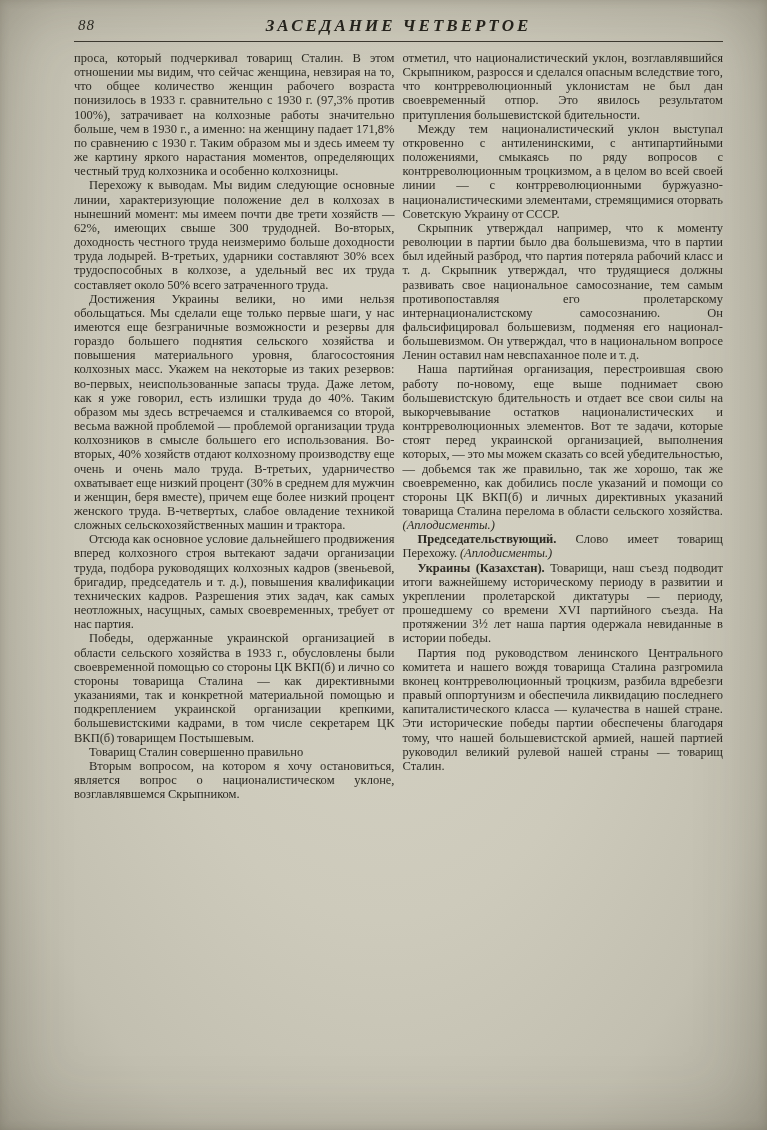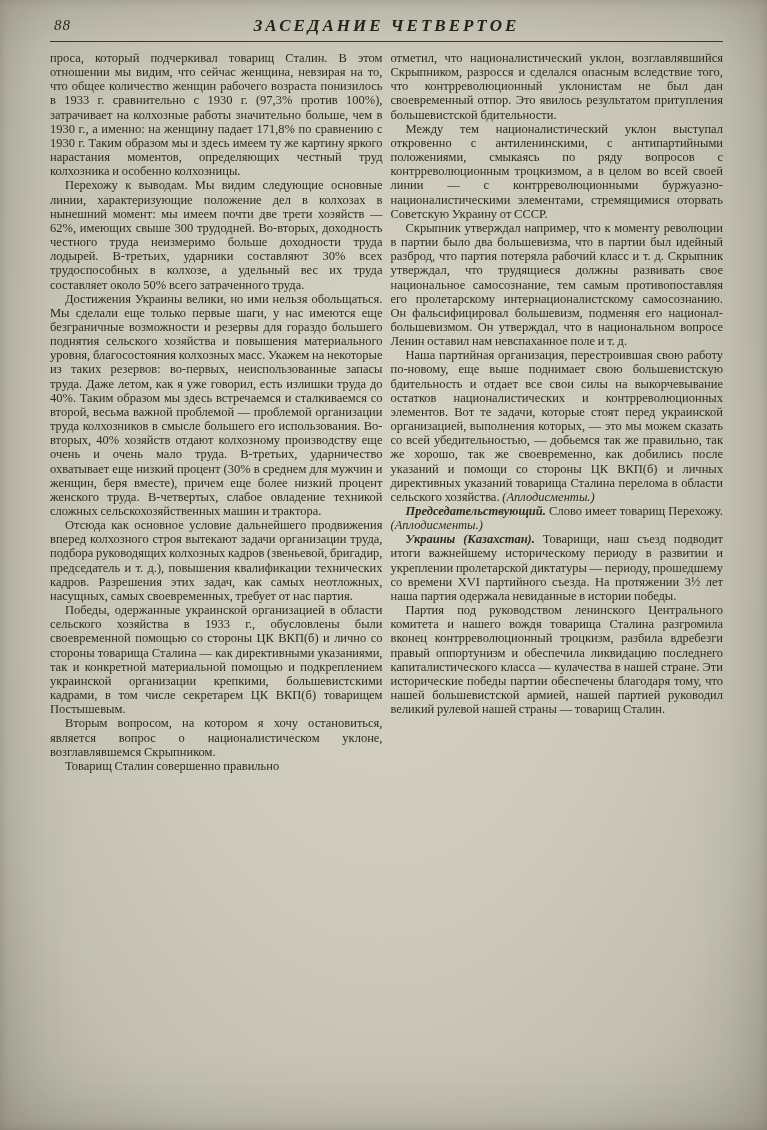--- a/index.html
+++ b/index.html
@@ -5,21 +5,21 @@
   html, body { margin: 0; padding: 0; }
   body {
     width: 767px; height: 1130px; overflow: hidden;
     background: #a8a596;
     font-family: "Liberation Serif", "DejaVu Serif", serif;
   }
   .page {
     position: relative;
     width: 767px; height: 1130px;
     box-sizing: border-box;
-    padding: 16px 44px 18px 50px;
+    padding: 16px 44px 18px 74px;
     background: radial-gradient(ellipse at 50% 42%, #d6d3c5 0%, #cdcabb 48%, #c2bfb0 78%, #aeab9c 100%);
     box-shadow: inset 0 0 70px rgba(60,54,38,0.28), inset 0 0 10px rgba(60,54,38,0.18);
     color: #2c2a23;
     overflow: hidden;
   }
   .header { position: relative; height: 22px; }
   .page-number {
     position: absolute; left: 4px; top: 1px;
     font-style: italic; font-size: 15px; letter-spacing: 1px;
   }
@@ -35,21 +35,21 @@
   }
   .columns { display: flex; gap: 8px; }
   .col {
     flex: 1 1 0; min-width: 0;
     text-align: justify;
     font-size: 12.5px; line-height: 14.15px;
     word-spacing: -0.4px;
   }
   .para { margin: 0; text-indent: 15px; }
   .para.cont { text-indent: 0; }
-  .lead { font-weight: bold; font-style: italic; }
+  .lead { font-weight: bold; }
   .tail { font-style: italic; }
 </style>
 </head>
 <body>
 
 <div class="page">
 
   <div class="header">
     <span class="page-number">88</span>
     <div class="session-title">ЗАСЕДАНИЕ ЧЕТВЕРТОЕ</div>
@@ -57,22 +57,22 @@
   <hr class="header-rule">
 
   <div class="columns">
 
     <div class="col">
       <p class="para cont"><span>проса, который подчеркивал товарищ Сталин. В этом отношении мы видим, что сейчас женщина, невзирая на то, что общее количество женщин рабочего возраста понизилось в 1933 г. сравнительно с 1930 г. (97,3% против 100%), затрачивает на колхозные работы значительно больше, чем в 1930 г., а именно: на женщину падает 171,8% по сравнению с 1930 г. Таким образом мы и здесь имеем ту же картину яркого нарастания моментов, определяющих честный труд колхозника и особенно колхозницы.</span></p>
       <p class="para"><span>Перехожу к выводам. Мы видим следующие основные линии, характеризующие положение дел в колхозах в нынешний момент: мы имеем почти две трети хозяйств — 62%, имеющих свыше 300 трудодней. Во-вторых, доходность честного труда неизмеримо больше доходности труда лодырей. В-третьих, ударники составляют 30% всех трудоспособных в колхозе, а удельный вес их труда составляет около 50% всего затраченного труда.</span></p>
       <p class="para"><span>Достижения Украины велики, но ими нельзя обольщаться. Мы сделали еще только первые шаги, у нас имеются еще безграничные возможности и резервы для гораздо большего поднятия сельского хозяйства и повышения материального уровня, благосостояния колхозных масс. Укажем на некоторые из таких резервов: во-первых, неиспользованные запасы труда. Даже летом, как я уже говорил, есть излишки труда до 40%. Таким образом мы здесь встречаемся и сталкиваемся со второй, весьма важной проблемой — проблемой организации труда колхозников в смысле большего его использования. Во-вторых, 40% хозяйств отдают колхозному производству еще очень и очень мало труда. В-третьих, ударничество охватывает еще низкий процент (30% в среднем для мужчин и женщин, беря вместе), причем еще более низкий процент женского труда. В-четвертых, слабое овладение техникой сложных сельскохозяйственных машин и трактора.</span></p>
       <p class="para"><span>Отсюда как основное условие дальнейшего продвижения вперед колхозного строя вытекают задачи организации труда, подбора руководящих колхозных кадров (звеньевой, бригадир, председатель и т. д.), повышения квалификации технических кадров. Разрешения этих задач, как самых неотложных, насущных, самых своевременных, требует от нас партия.</span></p>
       <p class="para"><span>Победы, одержанные украинской организацией в области сельского хозяйства в 1933 г., обусловлены были своевременной помощью со стороны ЦК ВКП(б) и лично со стороны товарища Сталина — как директивными указаниями, так и конкретной материальной помощью и подкреплением украинской организации крепкими, большевистскими кадрами, в том числе секретарем ЦК ВКП(б) товарищем Постышевым.</span></p>
+      <p class="para"><span>Товарищ Сталин совершенно правильно</span></p>
       <p class="para"><span>Вторым вопросом, на котором я хочу остановиться, является вопрос о националистическом уклоне, возглавлявшемся Скрыпником.</span></p>
-      <p class="para"><span>Товарищ Сталин совершенно правильно</span></p>
     </div>
 
     <div class="col">
       <p class="para cont"><span>отметил, что националистический уклон, возглавлявшийся Скрыпником, разросся и сделался опасным вследствие того, что контрреволюционный уклонистам не был дан своевременный отпор. Это явилось результатом притупления большевистской бдительности.</span></p>
       <p class="para"><span>Между тем националистический уклон выступал откровенно с антиленинскими, с антипартийными положениями, смыкаясь по ряду вопросов с контрреволюционным троцкизмом, а в целом во всей своей линии — с контрреволюционными буржуазно-националистическими элементами, стремящимися оторвать Советскую Украину от СССР.</span></p>
       <p class="para"><span>Скрыпник утверждал например, что к моменту революции в партии было два большевизма, что в партии был идейный разброд, что партия потеряла рабочий класс и т. д. Скрыпник утверждал, что трудящиеся должны развивать свое национальное самосознание, тем самым противопоставляя его пролетарскому интернационалистскому самосознанию. Он фальсифицировал большевизм, подменяя его национал-большевизмом. Он утверждал, что в национальном вопросе Ленин оставил нам невспаханное поле и т. д.</span></p>
       <p class="para"><span>Наша партийная организация, перестроившая свою работу по-новому, еще выше поднимает свою большевистскую бдительность и отдает все свои силы на выкорчевывание остатков националистических и контрреволюционных элементов. Вот те задачи, которые стоят перед украинской организацией, выполнения которых, — это мы можем сказать со всей убедительностью, — добьемся так же правильно, так же хорошо, так же своевременно, как добились после указаний и помощи со стороны ЦК ВКП(б) и личных директивных указаний товарища Сталина перелома в области сельского хозяйства. </span><span class="tail">(Аплодисменты.)</span></p>
       <p class="para"><span class="lead">Председательствующий.</span><span> Слово имеет товарищ Перехожу. </span><span class="tail">(Аплодисменты.)</span></p>
       <p class="para"><span class="lead">Украины (Казахстан).</span><span> Товарищи, наш съезд подводит итоги важнейшему историческому периоду в развитии и укреплении пролетарской диктатуры — периоду, прошедшему со времени XVI партийного съезда. На протяжении 3½ лет наша партия одержала невиданные в истории победы.</span></p>
       <p class="para"><span>Партия под руководством ленинского Центрального комитета и нашего вождя товарища Сталина разгромила вконец контрреволюционный троцкизм, разбила вдребезги правый оппортунизм и обеспечила ликвидацию последнего капиталистического класса — кулачества в нашей стране. Эти исторические победы партии обеспечены благодаря тому, что нашей большевистской армией, нашей партией руководил великий рулевой нашей страны — товарищ Сталин.</span></p>

